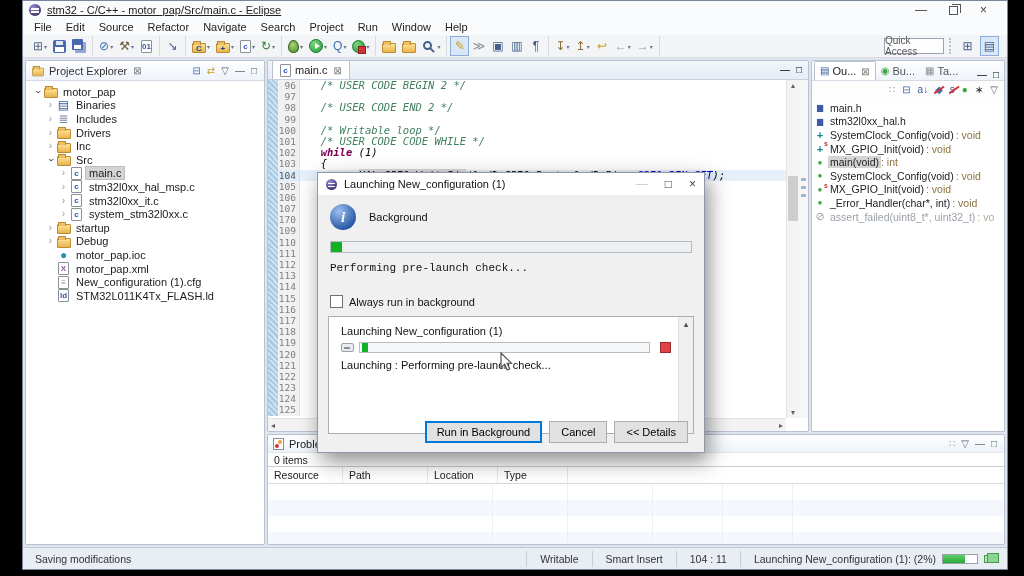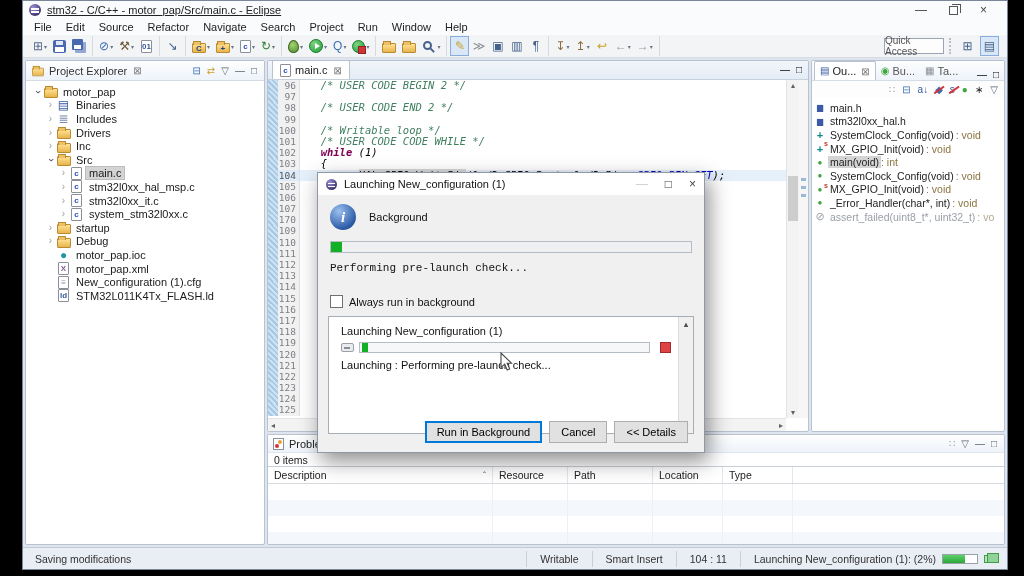--- a/index.html
+++ b/index.html
@@ -738,21 +738,20 @@
           <span>Problems</span>
           <span class="mini-tools" id="probs-tools">
               <span class="mi" style="color: rgb(154, 160, 168);">∷</span>
               <span class="mi" style="color: rgb(90, 100, 112);">▽</span>
               <span class="mi" style="color: rgb(90, 100, 112);">—</span>
               <span class="mi" style="color: rgb(90, 100, 112);">□</span>
             </span>
         </div>
         <div class="pcount">0 items</div>
         <div class="phdr" id="probs-hdr">
-            <span class="pcell" style="width: 225px;">Description<span class="sort-ind">ˆ</span></span>
             <span class="pcell" style="width: 75px;">Resource</span>
             <span class="pcell" style="width: 85px;">Path</span>
             <span class="pcell" style="width: 70px;">Location</span>
             <span class="pcell" style="width: 70px;">Type</span>
           </div>
         <div id="probs-rows">
             <div class="prow">
               <span class="pcell empty" style="width: 225px;"></span>
               <span class="pcell empty" style="width: 75px;"></span>
               <span class="pcell empty" style="width: 85px;"></span>

